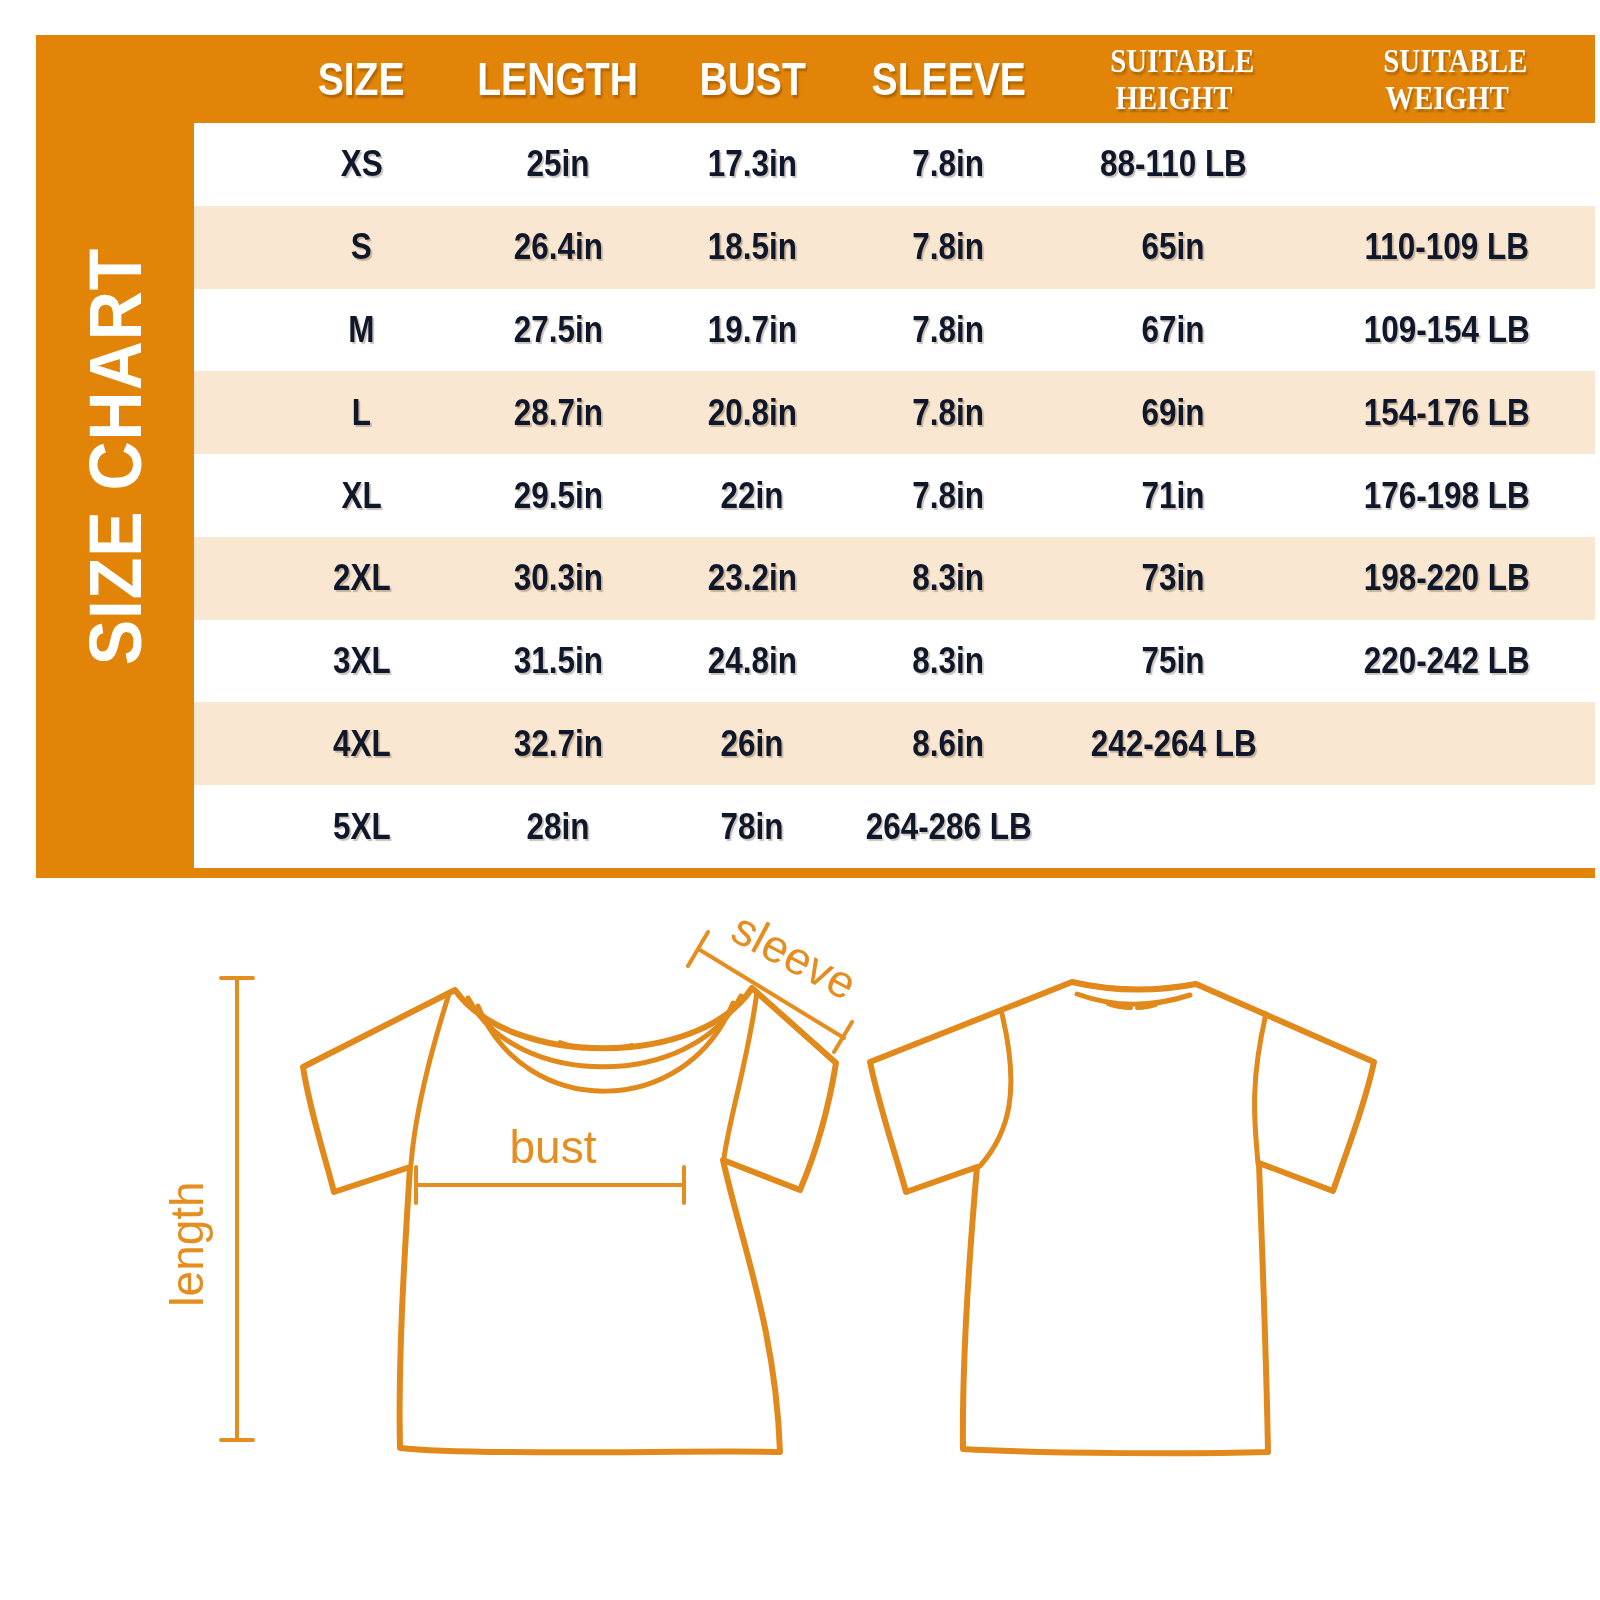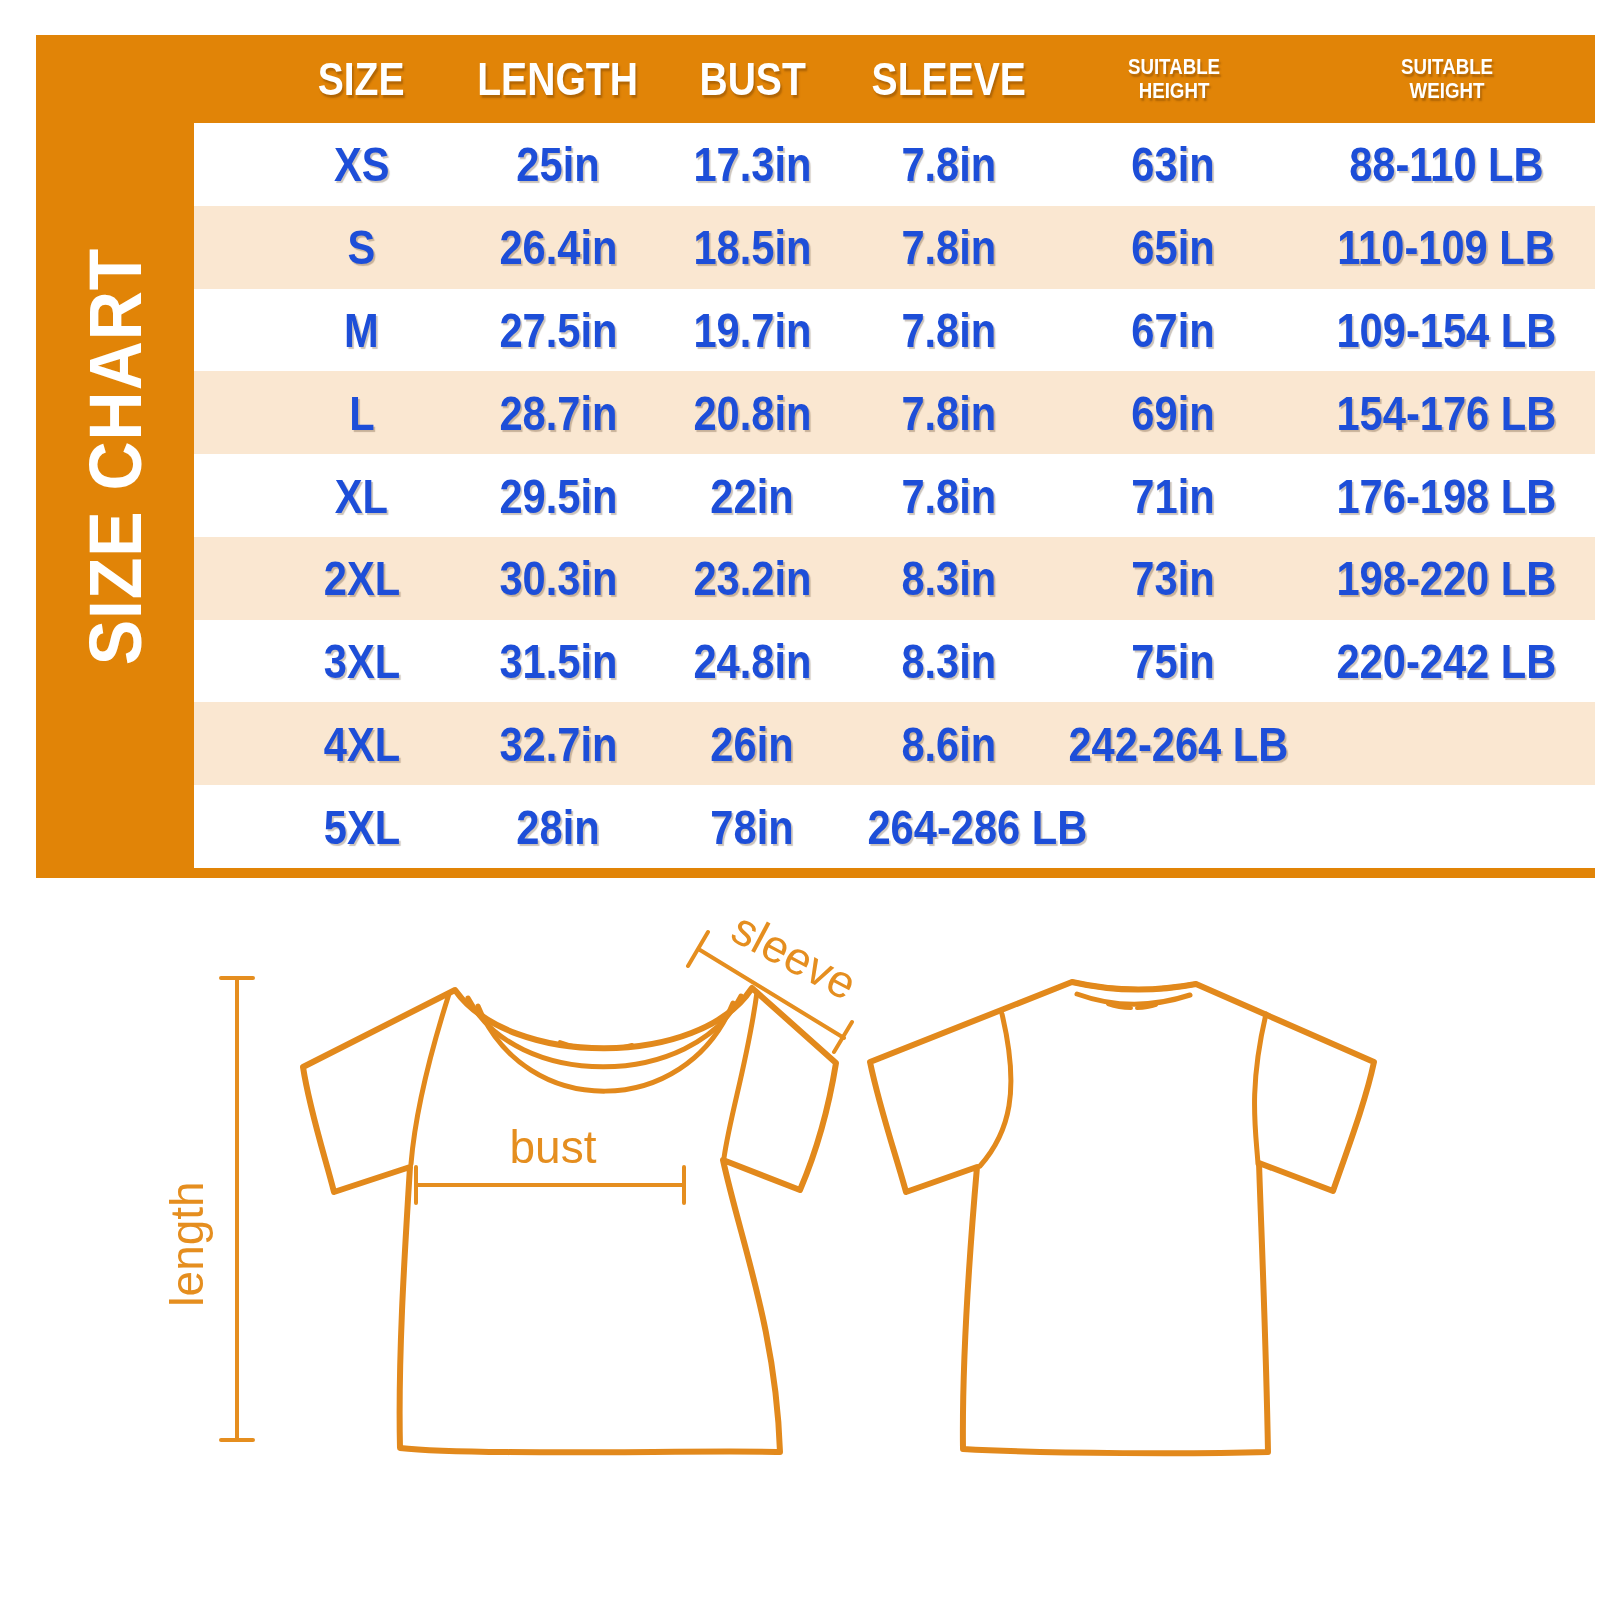--- a/index.html
+++ b/index.html
@@ -42,23 +42,23 @@
   .r-peach { background:#FAE7D1; }
 
   .cell { text-align:center; font-weight:bold; }
   .cell:first-child { padding-left:70px; }
   .cell > span {
     display:inline-block; white-space:nowrap;
     transform:scaleX(0.85);
   }
   .thead .cell { color:#ffffff; font-size:46px; }
   .thead .cell > span { text-shadow:2px 3px 2px rgba(90,45,0,0.35); }
-  .thead .cell.small { font-size:22px; line-height:1.1; }
+  .thead .cell.small { font-size:34px; line-height:1.1;font-family:Liberation Serif, serif; }
   .thead .cell.small > span { white-space:normal; width:150px; }
-  .trow .cell { color:#1d4ed8; font-size:49px; }
+  .trow .cell { color:#0f172a; font-size:37px; }
   .trow .cell > span { text-shadow:2px 2px 1px rgba(70,40,10,0.28); }
 
   
   .diagram {
     position:absolute; left:0; top:900px; width:1600px; height:700px;
   }
   .shirt    { fill:#ffffff; stroke:#E2891C; stroke-width:6;   stroke-linecap:round; stroke-linejoin:round; }
   .seam     { fill:none;    stroke:#E2891C; stroke-width:5;   stroke-linecap:round; }
   .stitch   { fill:none;    stroke:#E2891C; stroke-width:4;   stroke-linecap:round; }
   .measure  { fill:none;    stroke:#E58E1F; stroke-width:4;   stroke-linecap:round; }
@@ -80,21 +80,20 @@
       <div class="cell"><span>SLEEVE</span></div>
       <div class="cell small"><span>SUITABLE HEIGHT</span></div>
       <div class="cell small"><span>SUITABLE WEIGHT</span></div>
     </div>
 
     <div class="trow r-white">
       <div class="cell"><span>XS</span></div>
       <div class="cell"><span>25in</span></div>
       <div class="cell"><span>17.3in</span></div>
       <div class="cell"><span>7.8in</span></div>
-      <div class="cell"><span>63in</span></div>
       <div class="cell"><span>88-110 LB</span></div>
     </div>
 
     <div class="trow r-peach">
       <div class="cell"><span>S</span></div>
       <div class="cell"><span>26.4in</span></div>
       <div class="cell"><span>18.5in</span></div>
       <div class="cell"><span>7.8in</span></div>
       <div class="cell"><span>65in</span></div>
       <div class="cell"><span>110-109 LB</span></div>

